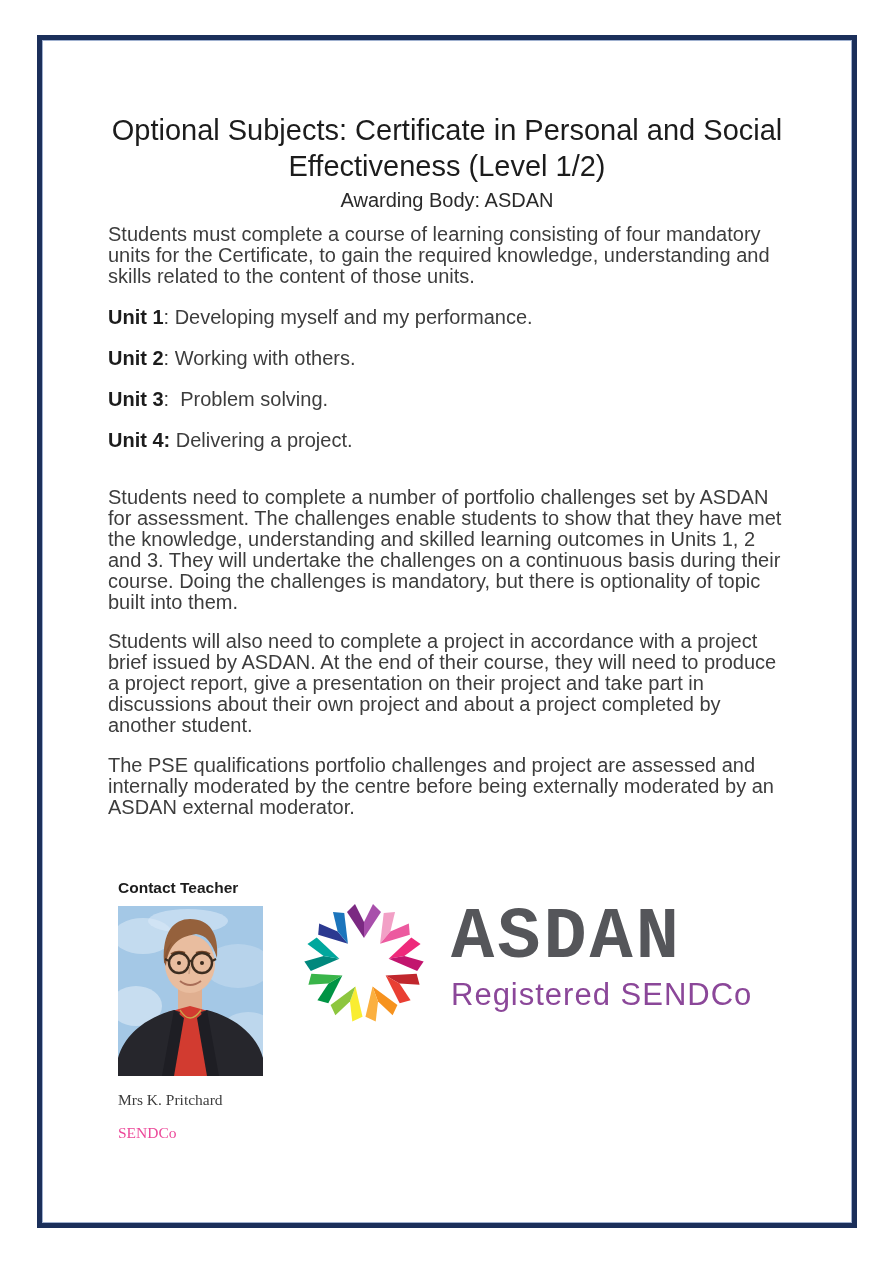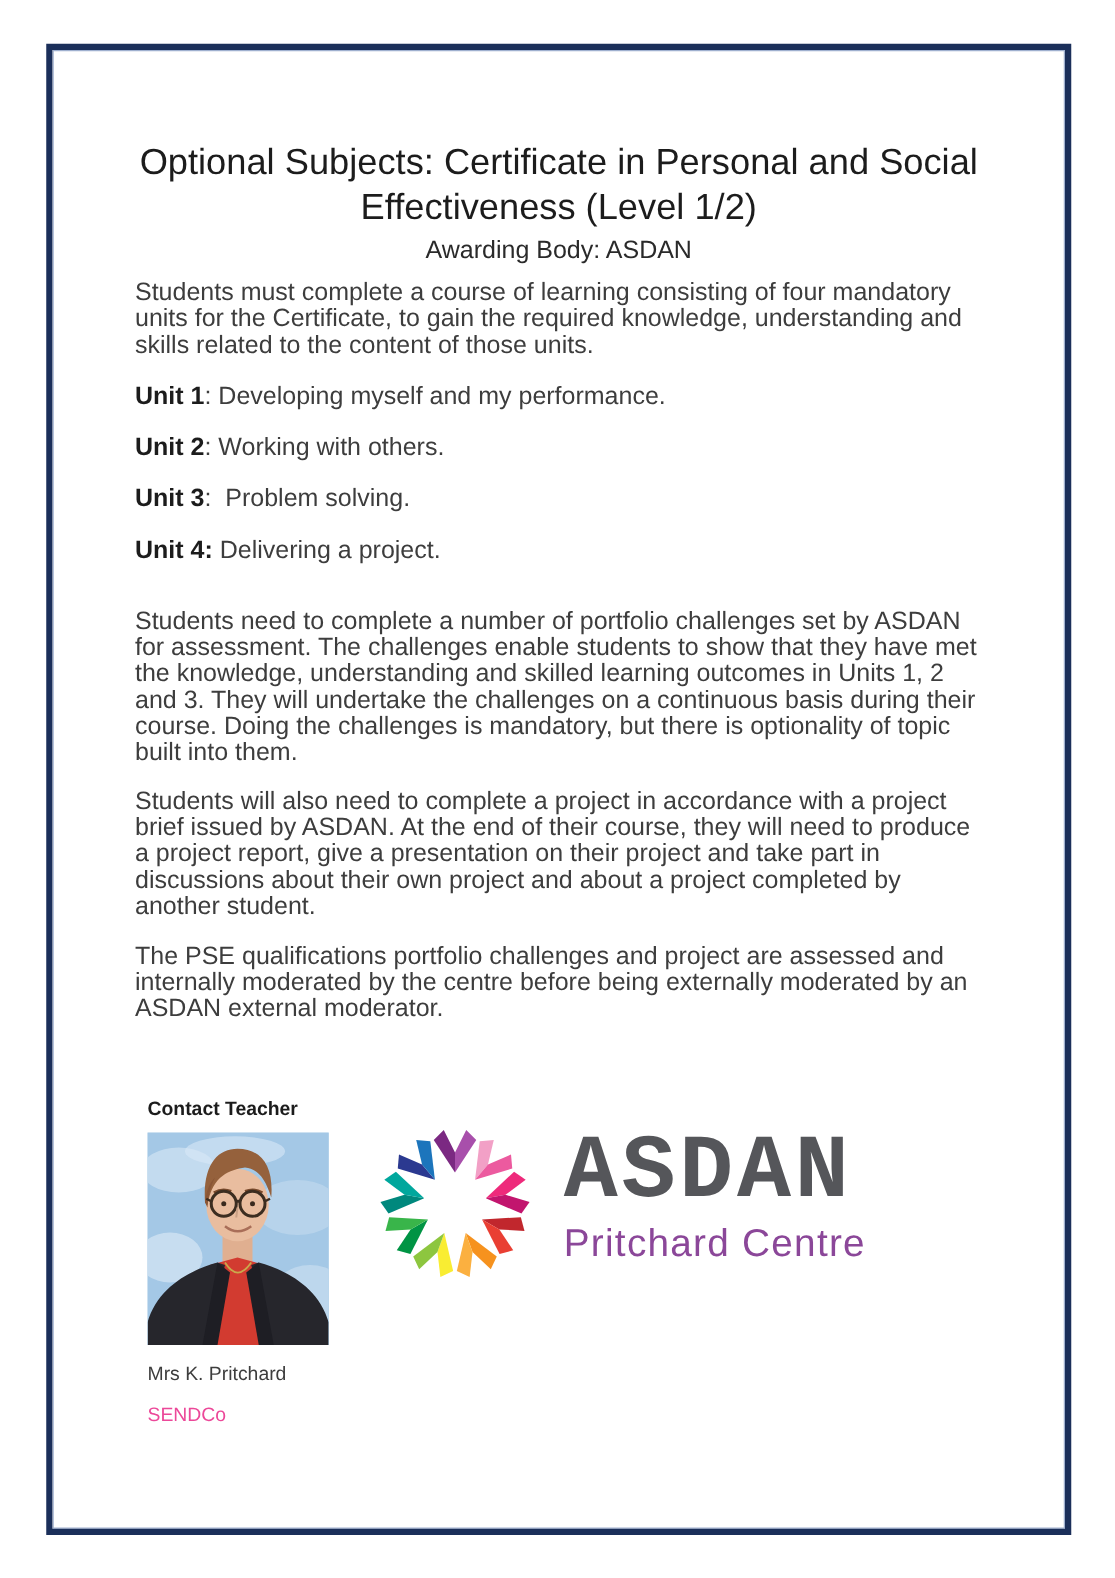--- a/index.html
+++ b/index.html
@@ -63,21 +63,21 @@
     font-size: 15.5px;
     line-height: 21px;
     font-weight: 700;
     color: #1c1c1c;
   }
   .contact-row {
     margin-top: 8px;
     display: flex;
     align-items: flex-start;
   }
-  .left-col { width: 145px; flex: 0 0 auto; }
+  .left-col { width: 145px; flex: 0 0 auto; font-family: Liberation Serif, serif; }
   .photo {
     width: 145px;
     height: 170px;
     overflow: hidden;
     background: #a8cbe8;
   }
   .photo svg { display: block; }
   .teacher-name { margin-top: 14px; font-size: 15.5px; line-height: 20px; color: #3d3d3d; }
   .teacher-role { margin-top: 13px; font-size: 15.5px; line-height: 20px; color: #ec4899; }
   .logo {
@@ -219,21 +219,21 @@
                   <path d="M0,15 L-17,-11 L-9,-19 L0,-1 Z" fill="#00887d"></path>
                   <path d="M0,15 L0,-1 L9,-19 L17,-11 Z" fill="#00a79d"></path>
                 </g>
                 <g transform="rotate(320 61 61) translate(61 21)">
                   <path d="M0,15 L-17,-11 L-9,-19 L0,-1 Z" fill="#2b3990"></path>
                   <path d="M0,15 L0,-1 L9,-19 L17,-11 Z" fill="#1c75bc"></path>
                 </g>
               </svg>
             <div class="logo-text">
               <div class="wordmark" style="color: rgb(85, 86, 90);">ASDAN</div>
-              <div class="tagline" style="color: rgb(139, 71, 153);">Pritchard Centre</div>
+              <div class="tagline" style="color: rgb(139, 71, 153);">Registered SENDCo</div>
             </div>
           </div>
 
         </div>
       </div>
     </div>
 
   </div>
 </div>
 

